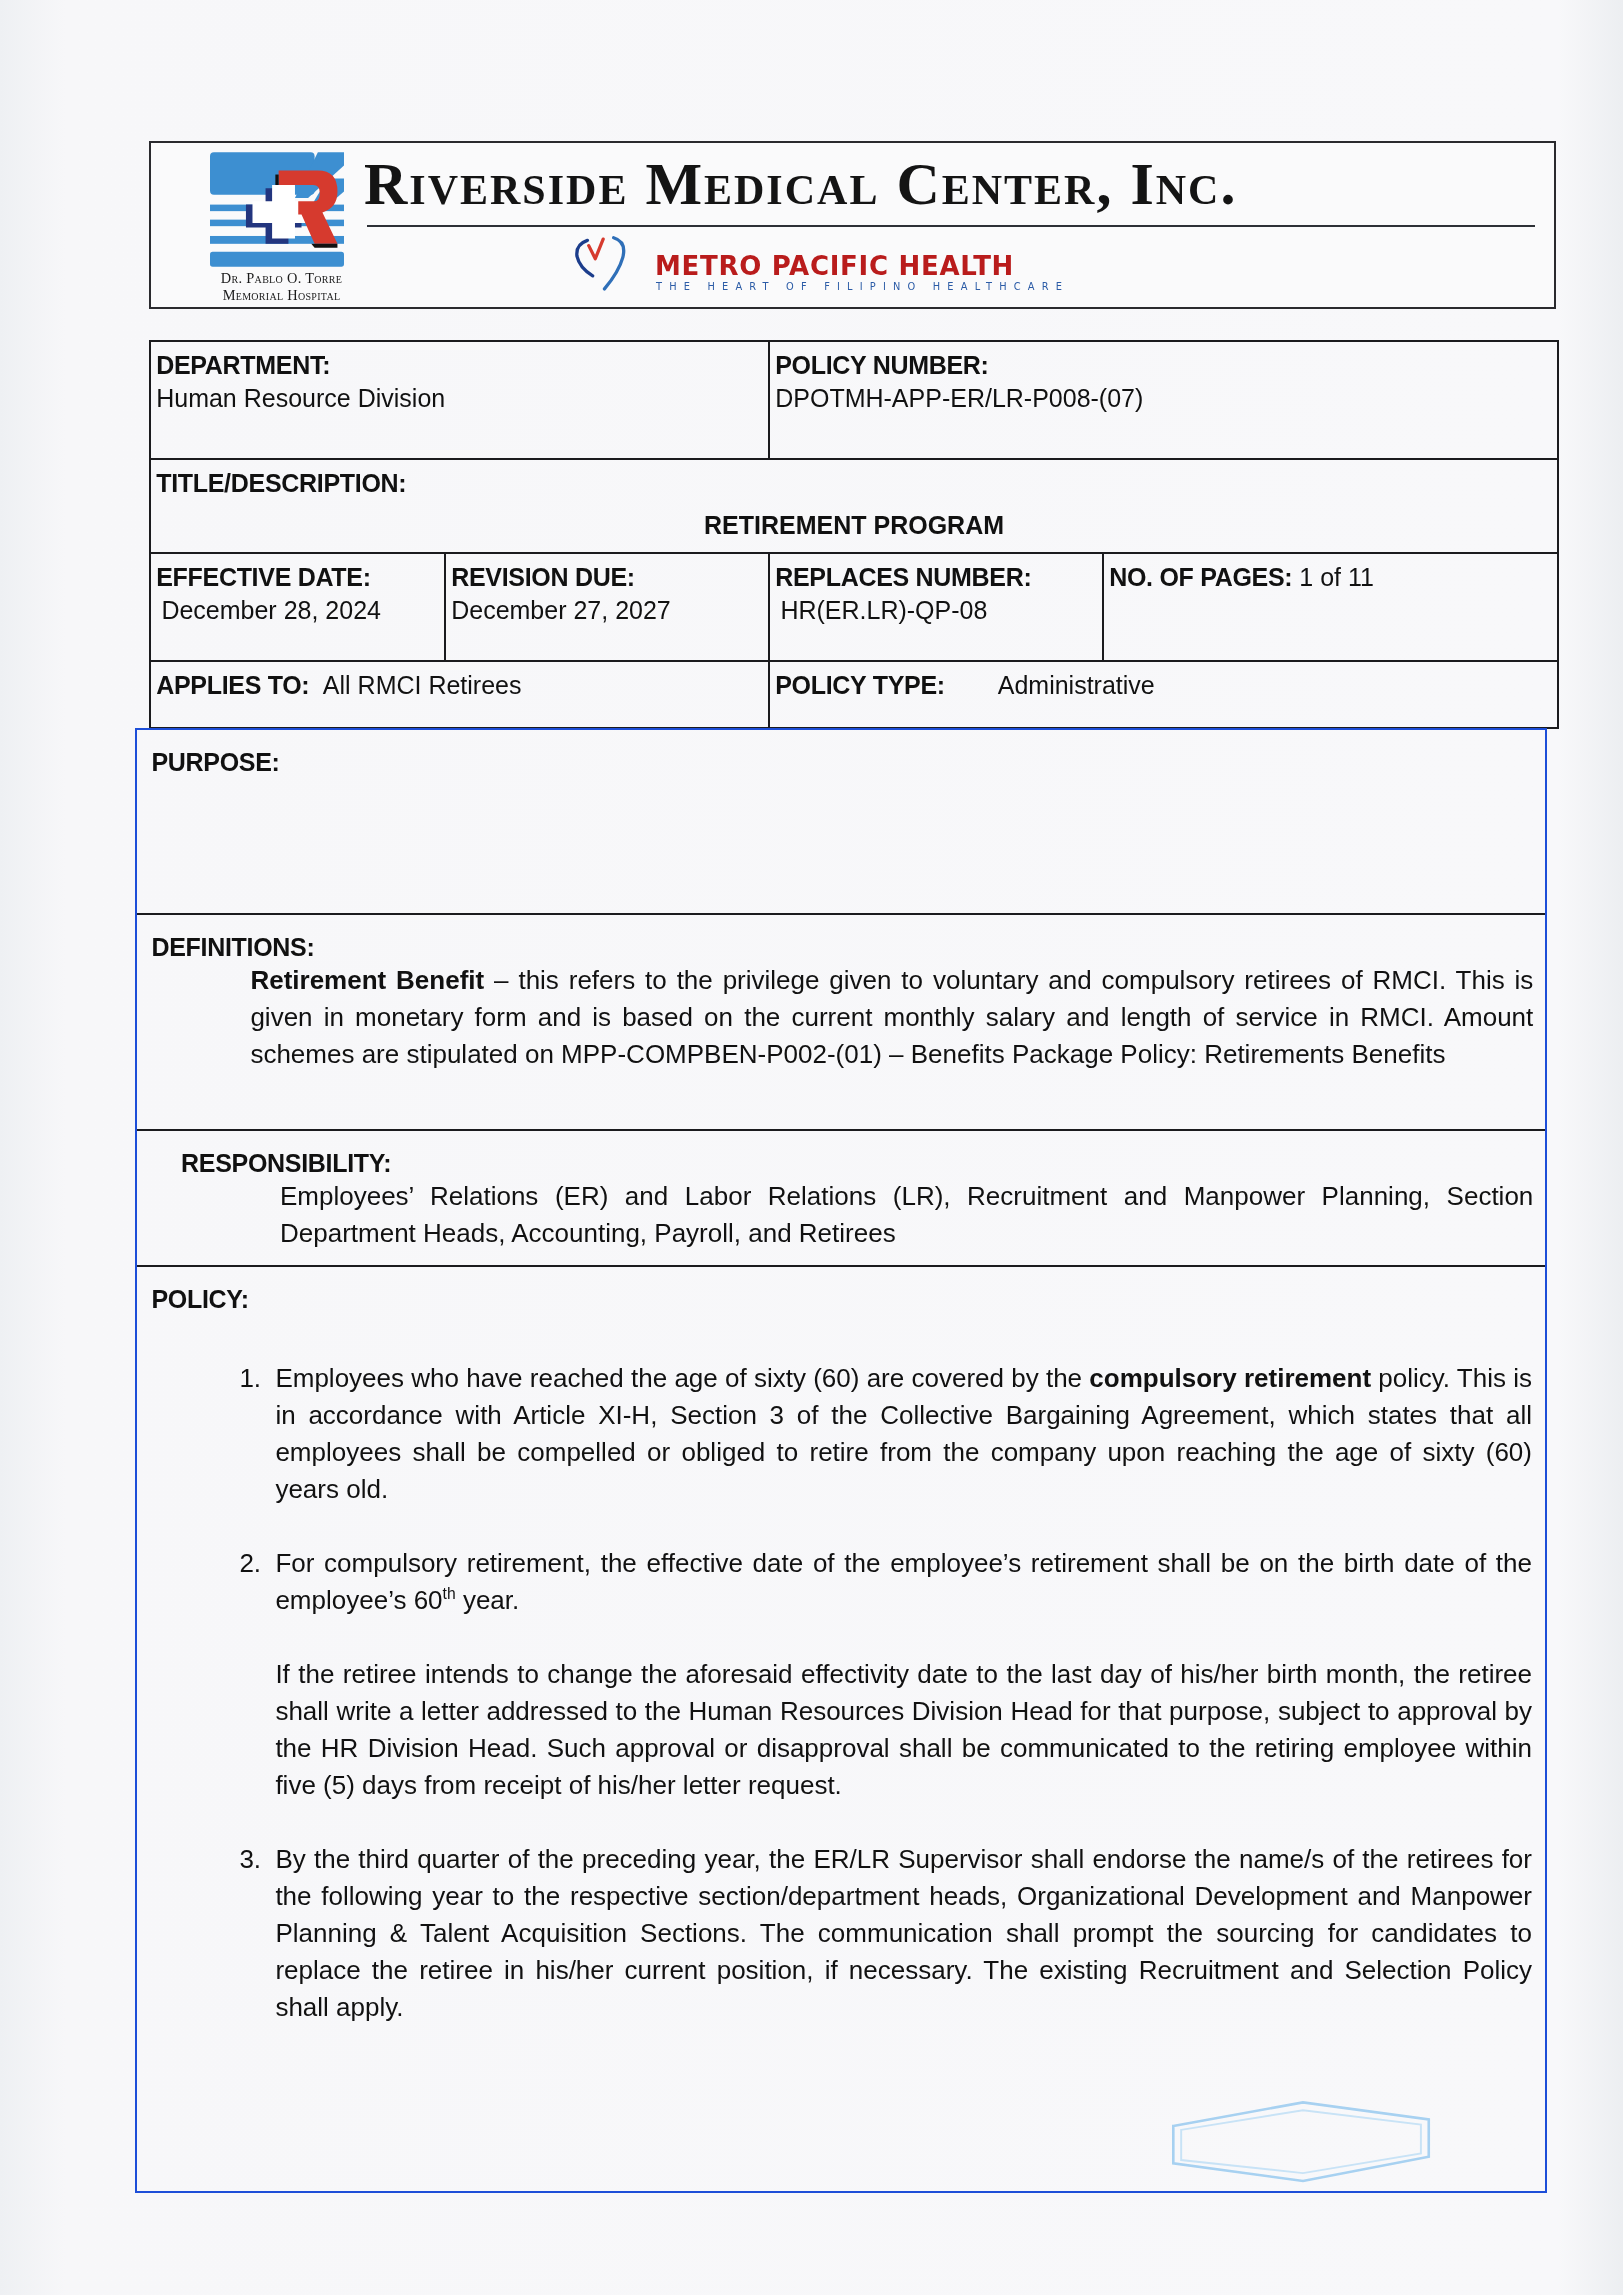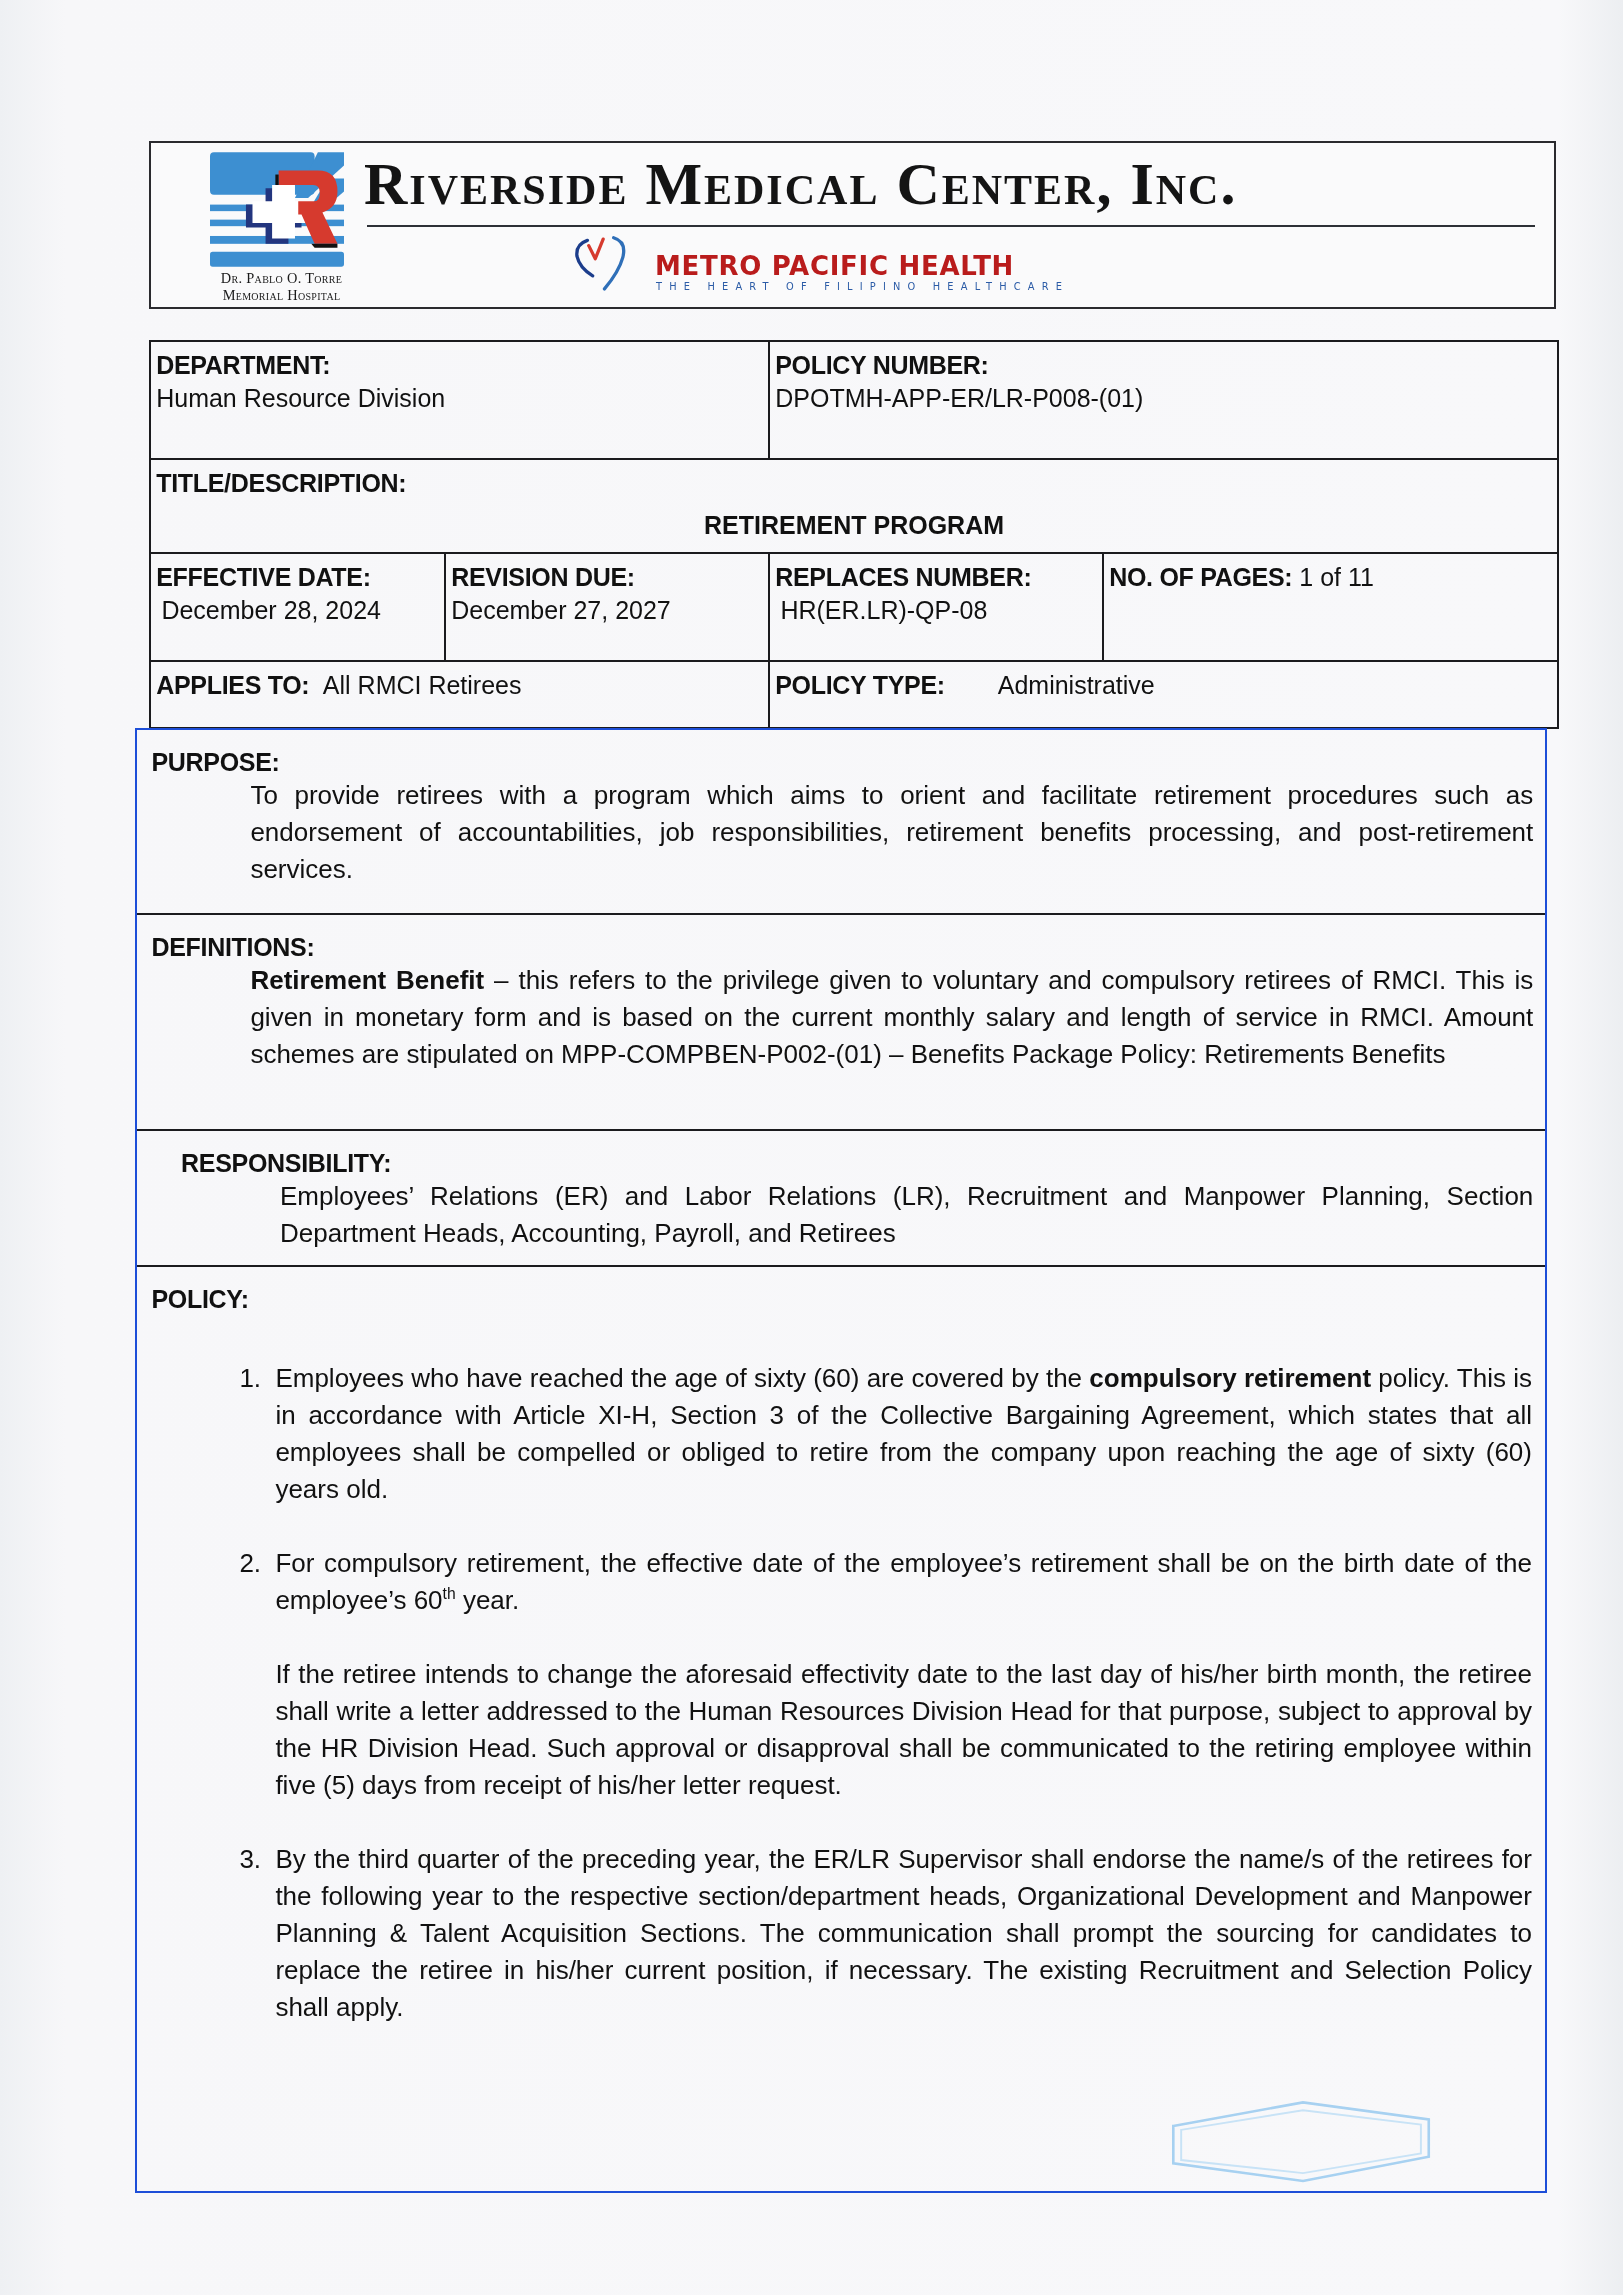--- a/index.html
+++ b/index.html
@@ -148,21 +148,21 @@
       <col style="width:455px">
   </colgroup>
   <tbody>
       <tr style="height:118px">
     <td colspan="2">
       <div class="lbl">DEPARTMENT:</div>
       <div class="val">Human Resource Division</div>
     </td>
     <td colspan="2" class="thin-l">
       <div class="lbl">POLICY NUMBER:</div>
-      <div class="val">DPOTMH-APP-ER/LR-P008-(01)</div>
+      <div class="val">DPOTMH-APP-ER/LR-P008-(07)</div>
     </td>
   </tr>
   <tr style="height:94px">
     <td colspan="4">
       <div class="lbl">TITLE/DESCRIPTION:</div>
       <div class="center-title">RETIREMENT PROGRAM</div>
     </td>
   </tr>
   <tr style="height:108px">
     <td>
@@ -191,21 +191,20 @@
       <span class="lbl">POLICY TYPE:</span>
       <span class="val" style="margin-left:46px">Administrative</span>
     </td>
   </tr>
 </tbody>
   </table>
 
 <div class="body-box">
   <div class="section sec-purpose">
     <div class="section-title">PURPOSE:</div>
-    <div class="section-text">To provide retirees with a program which aims to orient and facilitate retirement procedures such as endorsement of accountabilities, job responsibilities, retirement benefits processing, and post-retirement services.</div>
   </div>
 
   <div class="section sec-defs">
     <div class="section-title">DEFINITIONS:</div>
     <div class="section-text"><b>Retirement Benefit</b><span> – this refers to the privilege given to voluntary and compulsory retirees of RMCI. This is given in monetary form and is based on the current monthly salary and length of service in RMCI. Amount schemes are stipulated on MPP-COMPBEN-P002-(01) – Benefits Package Policy: Retirements Benefits</span></div>
   </div>
 
   <div class="section sec-resp">
     <div class="section-title">RESPONSIBILITY:</div>
     <div class="section-text">Employees’ Relations (ER) and Labor Relations (LR), Recruitment and Manpower Planning, Section Department Heads, Accounting, Payroll, and Retirees</div>

